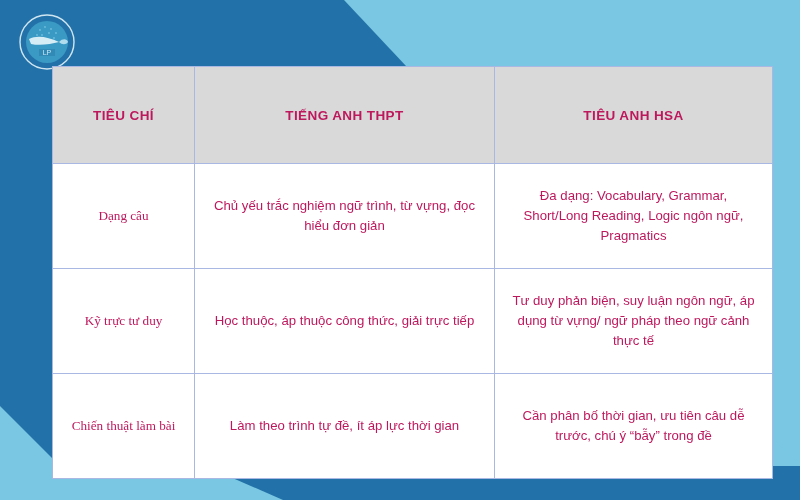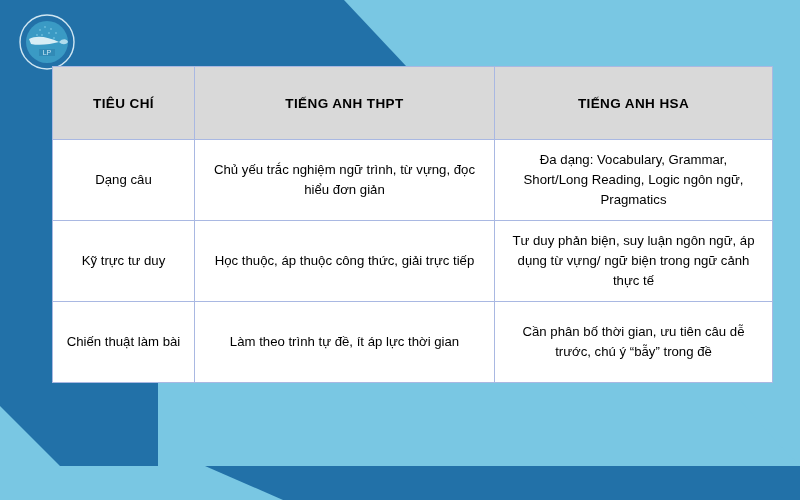--- a/index.html
+++ b/index.html
@@ -45,42 +45,42 @@
     border-collapse: collapse;
     width: 720px;
     table-layout: fixed;
     background: #ffffff;
   }
   table.cmp th,
   table.cmp td {
     border: 1px solid #a9b8e2;
     text-align: center;
     vertical-align: middle;
-    padding: 4px 12px;
-    color: #000000;
+    padding: 16px 12px;
+    color: #be185d;
   }
   table.cmp thead th {
     background: #d9d9d9;
     font-size: 13.5px;
     font-weight: bold;
     letter-spacing: 0.4px;
     height: 64px;
   }
   table.cmp tbody td {
     background: #ffffff;
     font-size: 13.2px;
     font-weight: normal;
     line-height: 1.5;
     height: 72px;
   }
   .col-a { width: 142px; }
   .col-b { width: 300px; }
   .col-c { width: 278px; }
 
-  .cell-crit { font-size: 13.2px; }
+  .cell-crit { font-size: 13.2px; font-family: Liberation Serif, serif; }
 </style>
 </head>
 <body>
 
 <div id="stage">
 
   <svg id="bg-layer" viewBox="0 0 800 500" preserveAspectRatio="none">
 
     <rect x="0" y="0" width="800" height="500" fill="#79c7e3"></rect>
 
@@ -118,33 +118,33 @@
     <table class="cmp">
       <colgroup>
         <col class="col-a">
           <col class="col-b">
           <col class="col-c">
       </colgroup>
       <thead>
         <tr>
           <th>TIÊU CHÍ</th>
           <th>TIẾNG ANH THPT</th>
-          <th>TIẾNG ANH HSA</th>
+          <th>TIÊU ANH HSA</th>
         </tr>
       </thead>
       <tbody>
         <tr>
           <td class="cell-crit">Dạng câu</td>
           <td>Chủ yếu trắc nghiệm ngữ trình, từ vựng, đọc hiểu đơn giản</td>
           <td>Đa dạng: Vocabulary, Grammar, Short/Long Reading, Logic ngôn ngữ, Pragmatics</td>
         </tr>
         <tr>
           <td class="cell-crit">Kỹ trực tư duy</td>
           <td>Học thuộc, áp thuộc công thức, giải trực tiếp</td>
-          <td>Tư duy phản biện, suy luận ngôn ngữ, áp dụng từ vựng/ ngữ biện trong ngữ cảnh thực tế</td>
+          <td>Tư duy phản biện, suy luận ngôn ngữ, áp dụng từ vựng/ ngữ pháp theo ngữ cảnh thực tế</td>
         </tr>
         <tr>
           <td class="cell-crit">Chiến thuật làm bài</td>
           <td>Làm theo trình tự đề, ít áp lực thời gian</td>
           <td>Cần phân bố thời gian, ưu tiên câu dễ trước, chú ý “bẫy” trong đề</td>
         </tr>
       </tbody>
     </table>
   </div>
 

